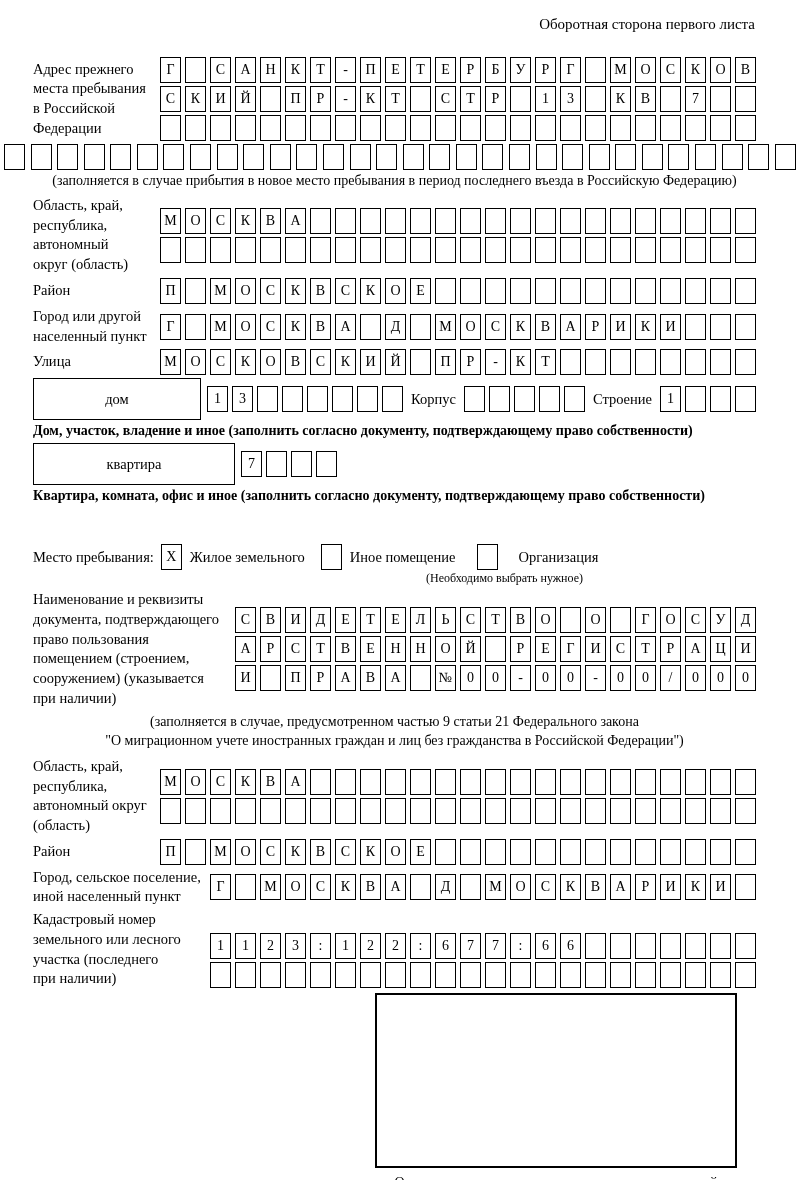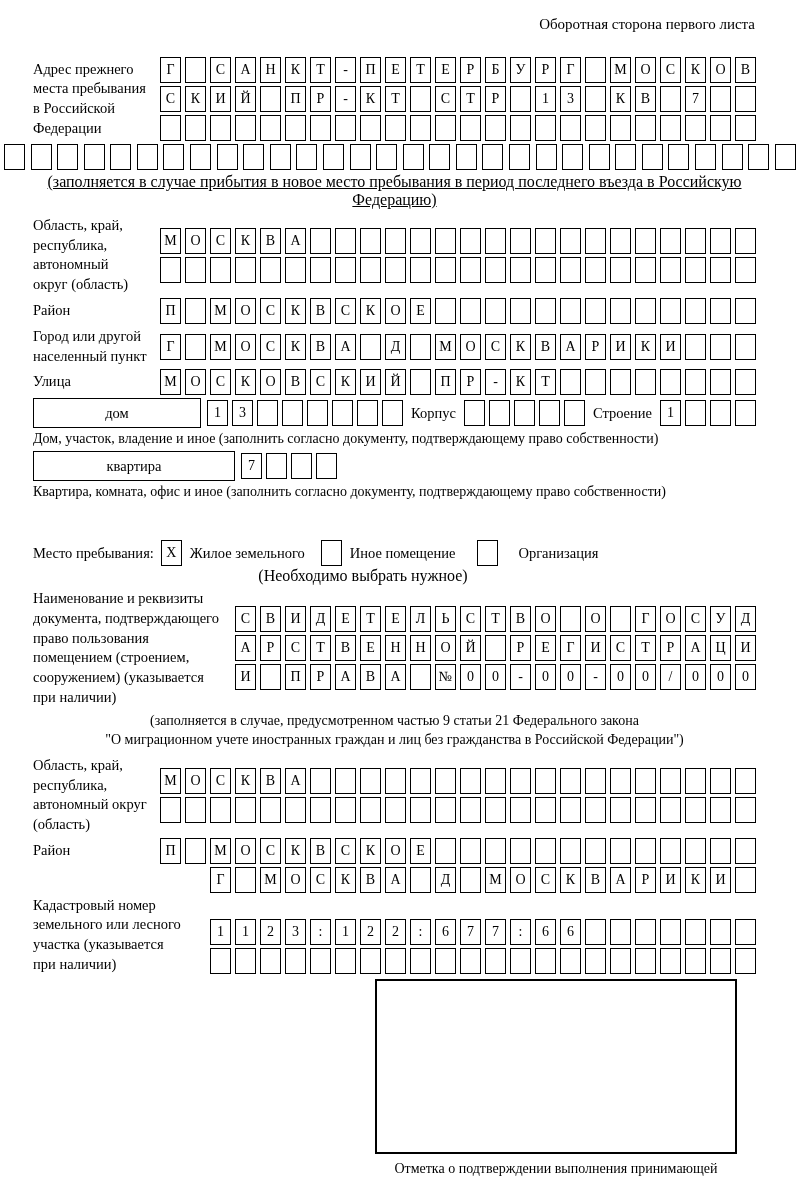--- a/index.html
+++ b/index.html
@@ -10,29 +10,29 @@
   .frow{display:flex;align-items:center;margin-bottom:3px;}
   .frow.top{align-items:center;}
   .lbl{white-space:pre-line;line-height:1.36;flex:0 0 auto;}
   .rows-col{margin-left:auto;display:flex;flex-direction:column;gap:3px;}
   .boxes{display:flex;gap:4px;}
   .ml{margin-left:auto;}
   .cell{box-sizing:border-box;flex:0 0 21px;width:21px;height:26px;border:1.7px solid #000;
         display:flex;align-items:center;justify-content:center;font-size:14px;background:#fff;}
   .fullrow{display:flex;justify-content:space-between;margin:1px -40px 2px -29px;}
   .fullrow .cell{flex:0 0 21px;}
-  .cap{text-align:center;font-size:16px;margin:3px 0 7px;text-decoration:underline;}
-  .capleft{font-size:14px;margin:2px 0 4px;}
+  .cap{text-align:center;font-size:14px;margin:3px 0 7px;}
+  .capleft{font-size:14px;margin:2px 0 4px;font-weight:bold;}
   .btitle{font-weight:bold;text-align:center;font-size:15.5px;margin:6px 0 8px;}
-  .widebox{box-sizing:border-box;height:30px;border:1.8px solid #000;display:flex;
+  .widebox{box-sizing:border-box;height:42px;border:1.8px solid #000;display:flex;
            align-items:center;justify-content:center;background:#fff;}
   .wb-dom{width:168px;}
   .wb-kv{width:202px;}
   .inl{margin:0 8px;white-space:nowrap;}
-  .stay-note{width:440px;margin-left:110px;text-align:center;font-size:16px;margin-top:1px;margin-bottom:4px;}
+  .stay-note{width:440px;margin-left:110px;text-align:right;font-size:12px;margin-top:1px;margin-bottom:4px;}
   .fact-cap{text-align:center;font-size:14px;line-height:1.4;white-space:pre-line;margin:0 0 6px;}
   .stamp-col{margin-left:auto;width:400px;display:flex;flex-direction:column;align-items:center;margin-top:4px;}
   .stamp-rect{box-sizing:border-box;width:362px;height:175px;border:2px solid #000;background:#fff;}
   .stamp-cap{white-space:pre-line;text-align:center;font-size:14px;line-height:1.38;margin-top:5px;}
   .mb0{margin-bottom:0;margin-top:40px;}
 </style>
 </head>
 <body>
 
 <div class="page">
@@ -532,20 +532,22 @@
         <span class="cell"></span>
         <span class="cell"></span>
         <span class="cell"></span>
         <span class="cell"></span>
         <span class="cell"></span>
         <span class="cell"></span>
       </div>
   </div>
 
   <div class="frow">
+    <div class="lbl">Город, сельское поселение,
+иной населенный пункт</div>
     <div class="boxes ml">
         <span class="cell">Г</span>
         <span class="cell"></span>
         <span class="cell">М</span>
         <span class="cell">О</span>
         <span class="cell">С</span>
         <span class="cell">К</span>
         <span class="cell">В</span>
         <span class="cell">А</span>
         <span class="cell"></span>
@@ -561,21 +563,21 @@
         <span class="cell">И</span>
         <span class="cell">К</span>
         <span class="cell">И</span>
         <span class="cell"></span>
       </div>
   </div>
 
   <div class="frow top">
     <div class="lbl">Кадастровый номер
 земельного или лесного
-участка (указывается
+участка (последнего
 при наличии)</div>
     <div class="rows-col" style="margin-top:22px;">
       <div class="boxes">
           <span class="cell">1</span>
           <span class="cell">1</span>
           <span class="cell">2</span>
           <span class="cell">3</span>
           <span class="cell">:</span>
           <span class="cell">1</span>
           <span class="cell">2</span>

